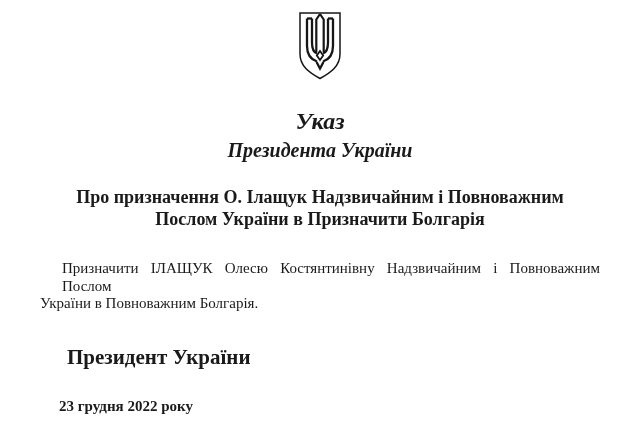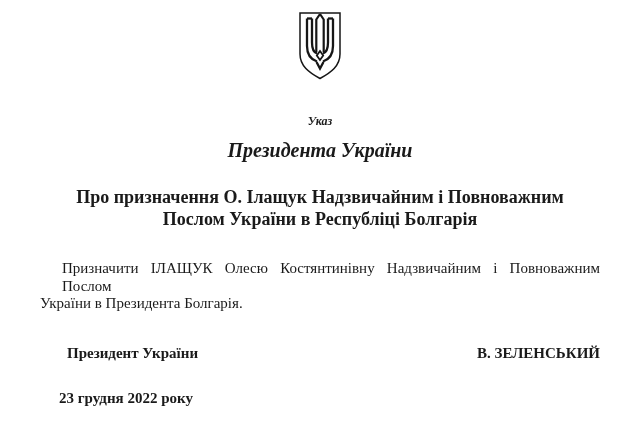--- a/index.html
+++ b/index.html
@@ -22,21 +22,21 @@
     justify-content: center;
   }
   .emblem-wrap svg {
     width: 50px;
     height: 72px;
     display: block;
   }
   .decree-type {
     margin-top: 29px;
     text-align: center;
-    font-size: 12px;
+    font-size: 24px;
     line-height: 21px;
     font-weight: bold;
     font-style: italic;
   }
   .issuer {
     margin-top: 8px;
     text-align: center;
     font-size: 20px;
     line-height: 21px;
     font-weight: bold;
@@ -60,21 +60,21 @@
     text-align-last: justify;
   }
   .body-line-2 {
     text-align: left;
   }
   .signature-row {
     display: flex;
     justify-content: space-between;
     align-items: flex-start;
     margin: 32px 40px 0 67px;
-    font-size: 15px;
+    font-size: 21px;
     font-weight: bold;
   }
   .date-block {
     margin: 27px 0 0 40px;
     width: 172px;
     text-align: center;
     font-size: 15px;
     line-height: 19px;
     font-weight: bold;
   }
@@ -106,31 +106,30 @@
       <path d="M21.5 52 L25 58.5 L28.5 52" stroke-width="2.3"></path>
     </svg>
   </div>
 
   <div class="decree-type">Указ</div>
 
   <div class="issuer">Президента України</div>
 
   <div class="title">
     <div>Про призначення О. Ілащук Надзвичайним і Повноважним</div>
-    <div>Послом України в Республіці Болгарія</div>
+    <div>Послом України в Призначити Болгарія</div>
   </div>
 
   <div class="body-par">
     <div class="body-line-1">Призначити ІЛАЩУК Олесю Костянтинівну Надзвичайним і Повноважним Послом</div>
-    <div class="body-line-2">України в Президента Болгарія.</div>
+    <div class="body-line-2">України в Повноважним Болгарія.</div>
   </div>
 
   <div class="signature-row">
     <span>Президент України</span>
-    <span>В. ЗЕЛЕНСЬКИЙ</span>
   </div>
 
   <div class="date-block">
     <div>23 грудня 2022 року</div>
 
   </div>
 
 </div>
 
 </body></html>

